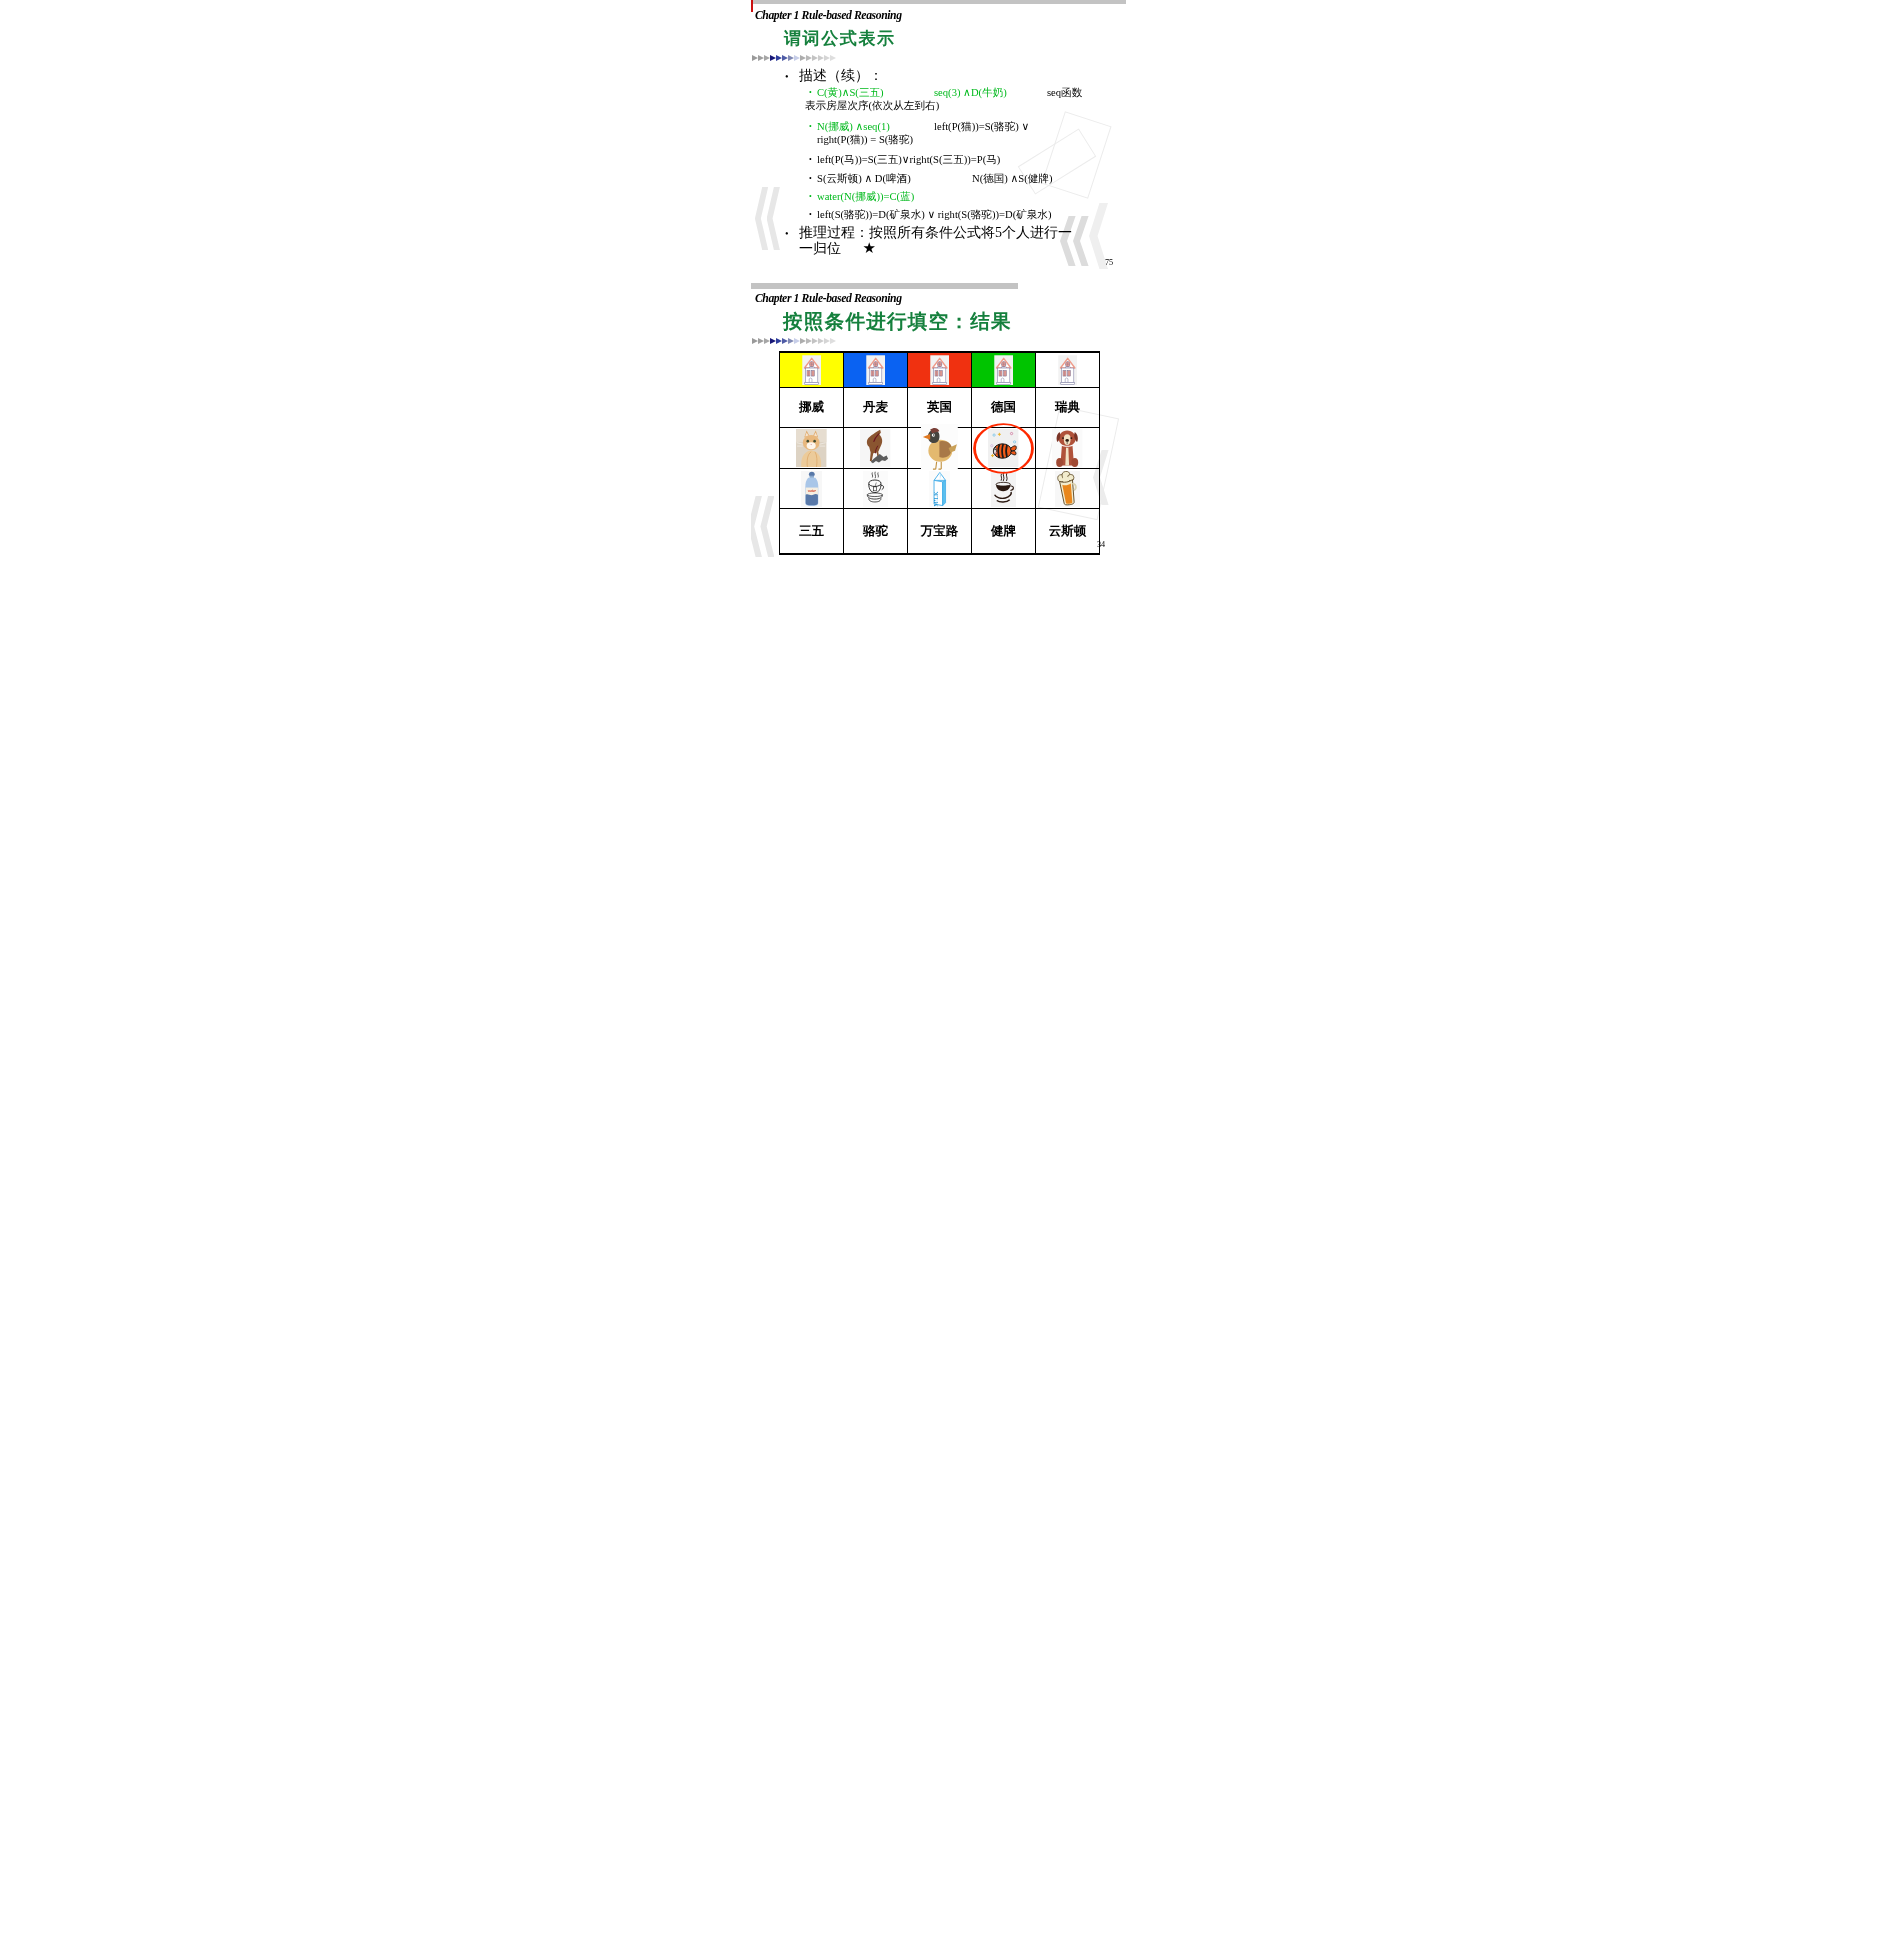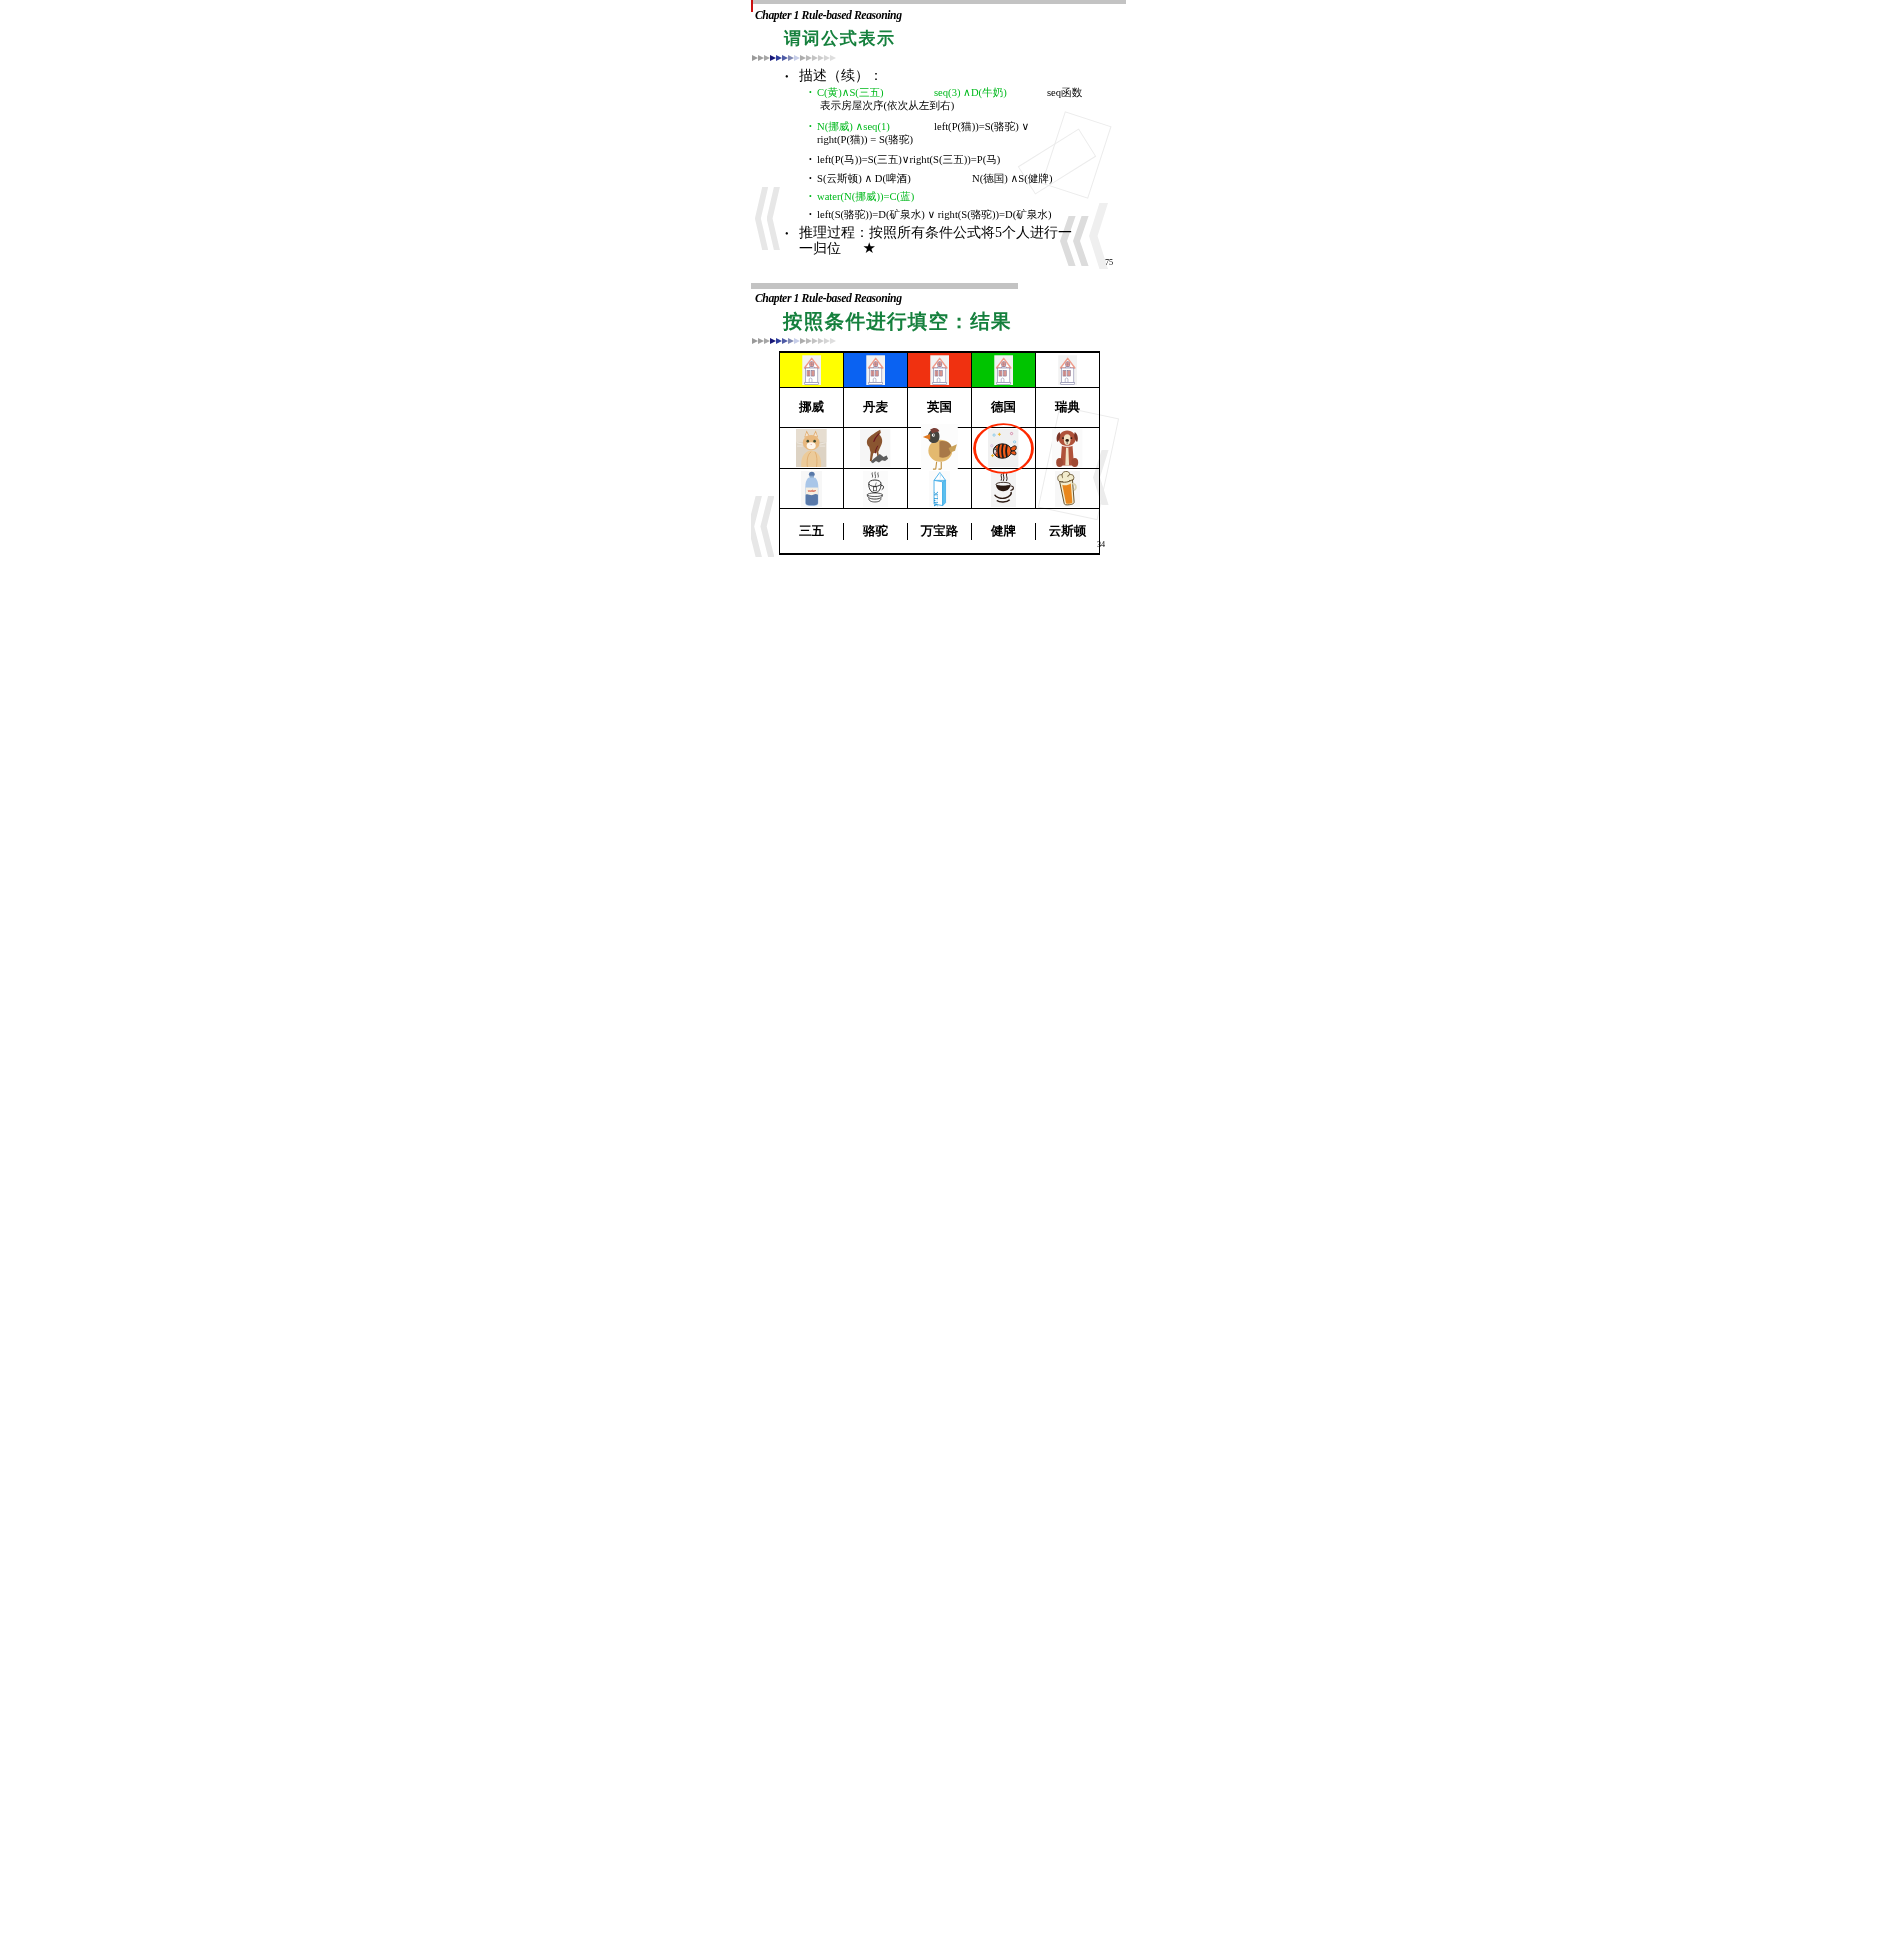--- a/index.html
+++ b/index.html
@@ -32,21 +32,21 @@
   .mdot{position:absolute;font-size:10.2px;}
   .fl{position:absolute;left:0;top:0;width:375px;height:15.6px;}
   .fl span.seg{position:absolute;font-size:10.6px;white-space:nowrap;}
   .fl .dot{position:absolute;left:58px;font-size:7.8px;top:1.6px;}
   .grn{color:#00b91c;} .blk{color:#000;}
   .pagenum{position:absolute;font-size:8.2px;color:#000;}
 
   
   .tbl{position:absolute;left:28px;top:351px;width:319px;border:1.2px solid #000;border-top-width:2px;border-bottom-width:2px;background:transparent;}
   .trow{display:flex;border-bottom:1.6px solid #000;}
-  .trow:last-child{border-bottom:none;align-items:center;}
+  .trow:last-child{border-bottom:none;}
   .tcell{flex:1;border-right:0.6px solid #000;position:relative;display:flex;align-items:center;justify-content:center;overflow:visible;}
   .tcell:last-child{border-right:none;}
   .r-houses{height:34px;} .r-nat{height:39px;} .r-animals{height:40px;} .r-drinks{height:39px;} .r-smokes{height:44px;}
   .cellword{font-size:12.5px;font-weight:bold;color:#000;}
   .house-svg{height:30.5px;width:auto;}
   .animal-svg{height:38px;width:auto;}
   .drink-svg{height:36px;width:auto;}
   .bird-pos{position:absolute;top:-3.9px;height:46px;}
   .fish-wrap{position:absolute;left:0;top:-5.5px;width:100%;height:51px;z-index:6;overflow:visible;}
   .star{font-size:15px;}
@@ -92,21 +92,21 @@
     <span class="mdot" style="left:34px;top:71px;">•</span>
     <div class="mainline" style="left:48px;top:67px;">描述（续）：</div>
 
     <div class="fl" style="top:86px">
       <span class="dot grn">•</span>
       <span class="seg grn" style="left:66px">C(黄)∧S(三五)</span>
       <span class="seg grn" style="left:183px">seq(3) ∧D(牛奶)</span>
       <span class="seg blk" style="left:296px">seq函数</span>
     </div>
     <div class="fl" style="top:99px">
-      <span class="seg blk" style="left:69px">表示房屋次序(依次从左到右)</span>
+      <span class="seg blk" style="left:54px">表示房屋次序(依次从左到右)</span>
     </div>
 
     <div class="fl" style="top:120px">
       <span class="dot grn">•</span>
       <span class="seg grn" style="left:66px">N(挪威) ∧seq(1)</span>
       <span class="seg blk" style="left:183px">left(P(猫))=S(骆驼) ∨</span>
     </div>
     <div class="fl" style="top:133px">
       <span class="seg blk" style="left:66px">right(P(猫)) = S(骆驼)</span>
     </div>

